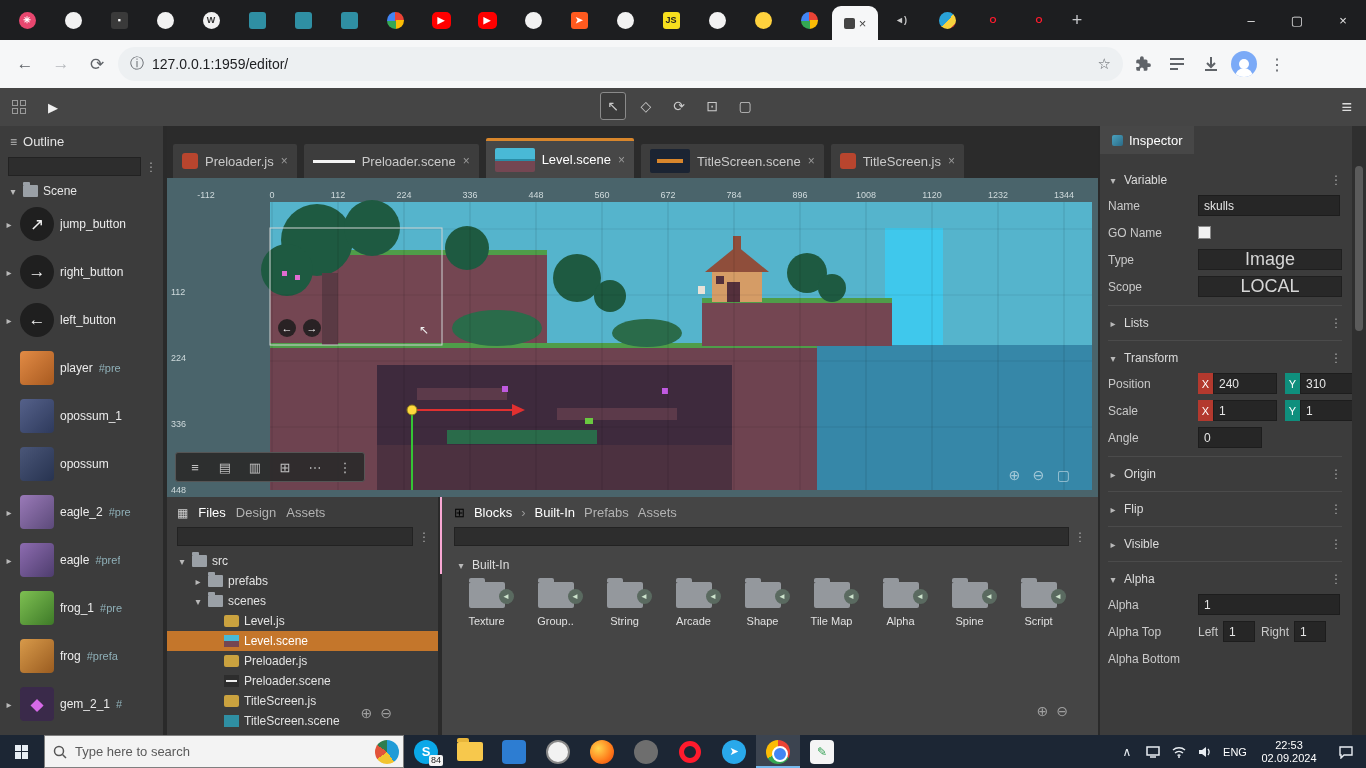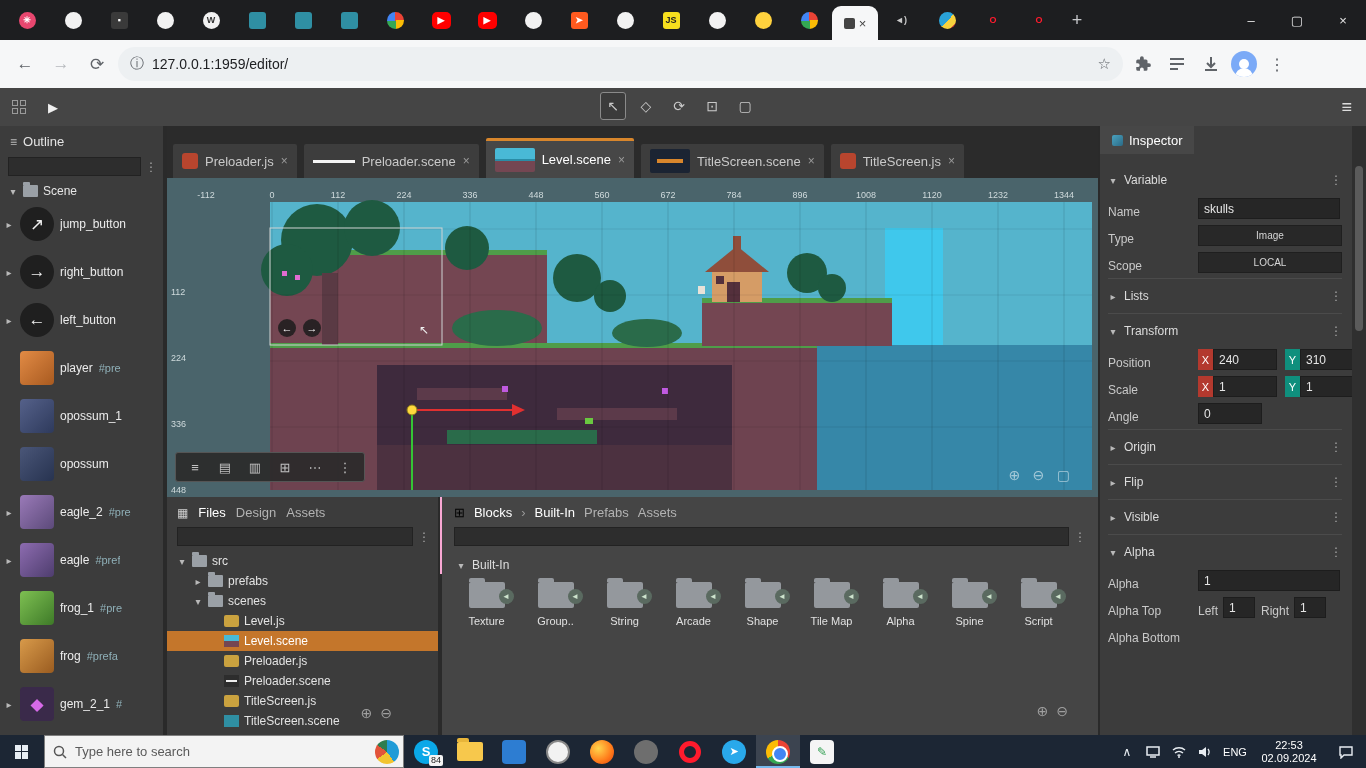--- a/index.html
+++ b/index.html
@@ -126,24 +126,24 @@
 #bzoom{position:absolute;right:30px;bottom:16px}
 
 
 #inspector{position:absolute;left:1100px;top:126px;width:252px;height:609px;background:#3c3c3c;overflow:hidden}
 .insp-tab{display:inline-flex;align-items:center;gap:6px;height:28px;background:#474747;padding:0 12px;color:#fff;font-size:13px}
 .insp-ic{width:11px;height:11px;background:linear-gradient(135deg,#4aa3c0,#2b6a86);border-radius:2px}
 .ibody{padding:14px 10px 0 8px}
 .isec{display:flex;align-items:center;gap:6px;color:#dcdcdc;font-size:12px;height:24px}
 .isec .dots{margin-left:auto}
 .ihr{height:1px;background:#4b4b4b;margin:5px 0}
-.irow{display:flex;align-items:flex-end;height:27px;font-size:12px;color:#c9c9c9}
+.irow{display:flex;align-items:center;height:27px;font-size:12px;color:#c9c9c9}
 .irow label{width:90px;flex:0 0 auto}
 .iin{width:142px;background:#262626;border:1px solid #1d1d1d;color:#e6e6e6;font-size:12px;height:21px;padding:0 5px;outline:none}
-.ibtn{width:168px;height:21px;background:#282828;border:1px solid #1f1f1f;color:#d6d6d6;font-size:10px;text-align:center;line-height:19px}
+.ibtn{width:168px;height:21px;background:#282828;border:1px solid #1f1f1f;color:#d6d6d6;font-size:18px;text-align:center;line-height:19px}
 .chk{width:13px;height:13px;background:#f2f2f2;border:1px solid #888;display:inline-block}
 .bx,.by{width:15px;height:21px;color:#fff;font-size:11px;display:flex;align-items:center;justify-content:center;flex:0 0 auto}
 .bx{background:#b3392e}.by{background:#0f8f7d}
 .iin.sm{width:64px;margin-right:8px}
 .iin.xs{width:32px;margin-right:6px}
 .slbl{margin-right:5px}
 #iscroll{position:absolute;left:1352px;top:126px;width:14px;height:609px;background:#2f2f2f}
 #iscroll b{position:absolute;left:3px;top:40px;width:8px;height:165px;background:#5b5b5b;border-radius:4px}
 
 
@@ -779,20 +779,24 @@
     </div>
     <div class="ibody">
       <div class="isec">
         <span class="caret">▾</span>
         <span>Variable</span>
         <span class="dots">⋮</span>
       </div>
       <div class="irow">
           <label>Name</label>
           <input class="iin" value="skulls" style="">
+        </div>
+      <div class="irow">
+          <label>GO Name</label>
+          <span class="chk"></span>
         </div>
       <div class="irow">
           <label>Type</label>
           <span class="ibtn">Image</span>
         </div>
       <div class="irow">
           <label>Scope</label>
           <span class="ibtn">LOCAL</span>
         </div>
       <div class="ihr"></div>

